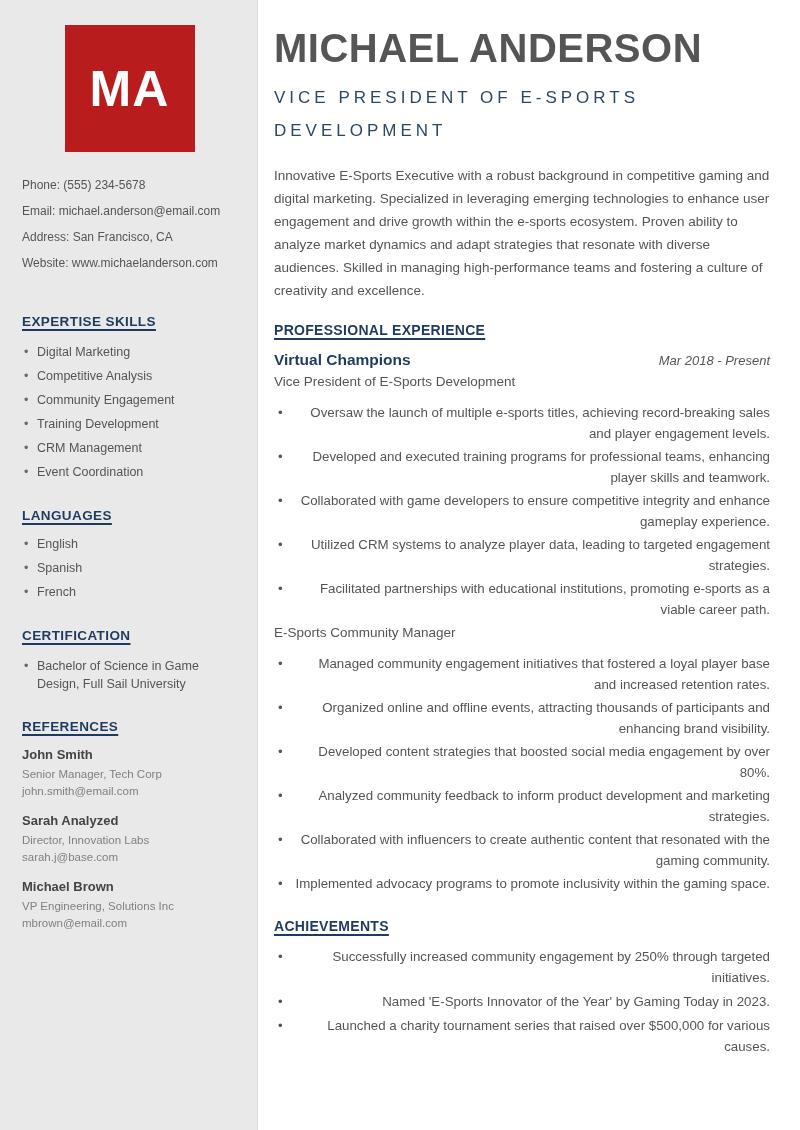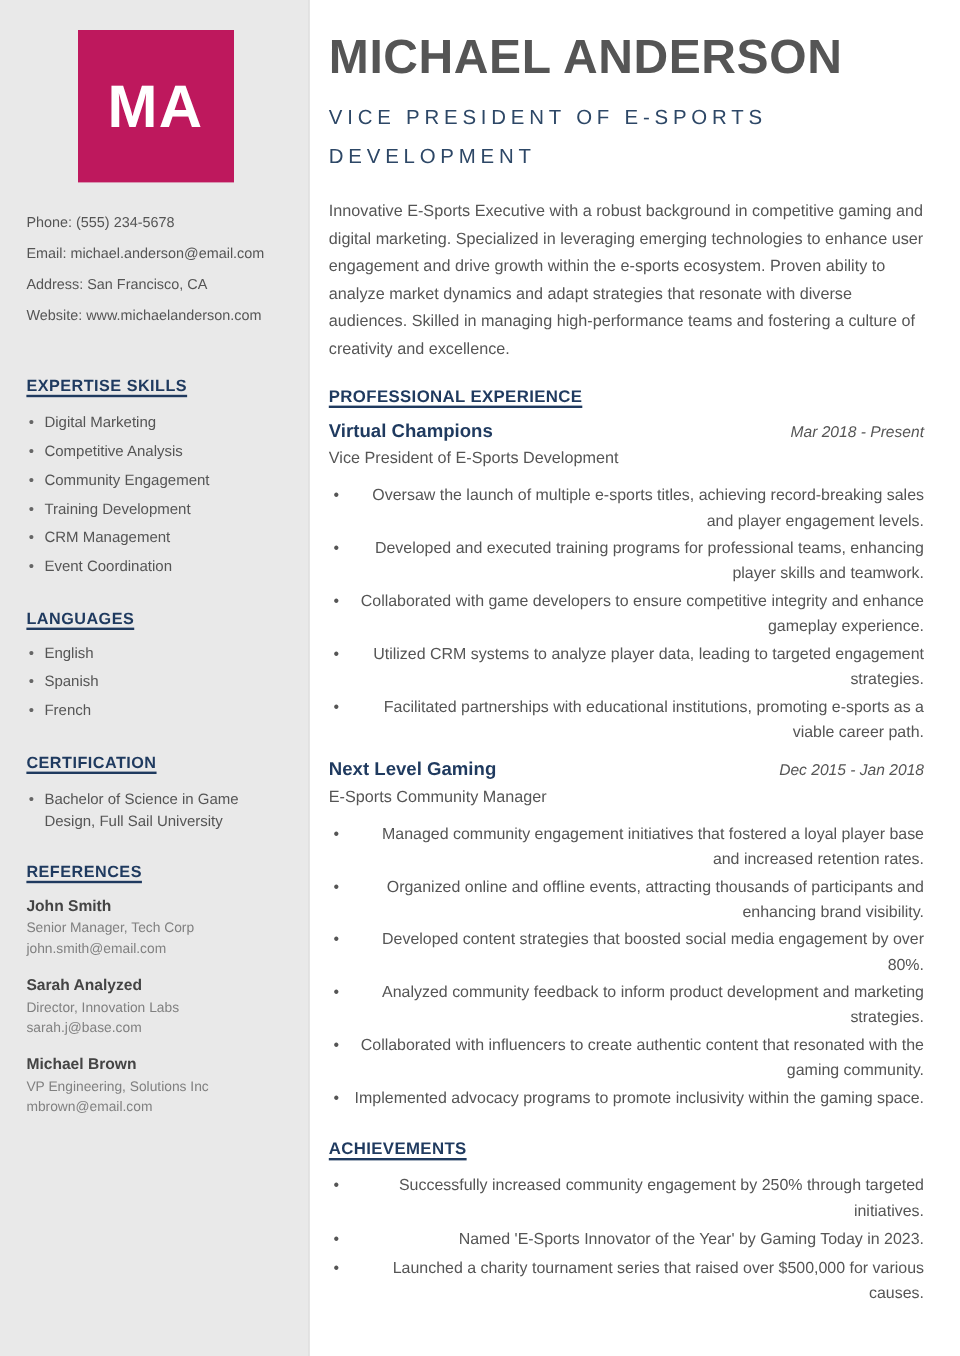--- a/index.html
+++ b/index.html
@@ -14,21 +14,21 @@
 
   
   .sidebar {
     width: 258px; min-width: 258px; height: 1130px;
     background: #e9e9e9;
     border-right: 1px solid #dcdcdc;
     padding: 25px 20px 0 22px;
   }
   .logo-square {
     width: 130px; height: 127px;
-    background: #be185d;
+    background: #b91c1c;
     margin: 0 auto;
     display: flex; align-items: center; justify-content: center;
   }
   .logo-square .initials {
     color: #ffffff; font-size: 50px; font-weight: bold; letter-spacing: 1px;
   }
   .contact-block { margin-top: 26px; }
   .contact-line { font-size: 12px; line-height: 14px; margin-bottom: 12px; color: #555555; }
 
   .side-heading {
@@ -163,24 +163,20 @@
       <ul class="bullet-list">
         <li>Oversaw the launch of multiple e-sports titles, achieving record-breaking sales and player engagement levels.</li>
         <li>Developed and executed training programs for professional teams, enhancing player skills and teamwork.</li>
         <li>Collaborated with game developers to ensure competitive integrity and enhance gameplay experience.</li>
         <li>Utilized CRM systems to analyze player data, leading to targeted engagement strategies.</li>
         <li>Facilitated partnerships with educational institutions, promoting e-sports as a viable career path.</li>
       </ul>
     </div>
 
     <div class="job">
-      <div class="job-header">
-        <span class="job-company">Next Level Gaming</span>
-        <span class="job-dates">Dec 2015 - Jan 2018</span>
-      </div>
       <div class="job-role">E-Sports Community Manager</div>
       <ul class="bullet-list">
         <li>Managed community engagement initiatives that fostered a loyal player base and increased retention rates.</li>
         <li>Organized online and offline events, attracting thousands of participants and enhancing brand visibility.</li>
         <li>Developed content strategies that boosted social media engagement by over 80%.</li>
         <li>Analyzed community feedback to inform product development and marketing strategies.</li>
         <li>Collaborated with influencers to create authentic content that resonated with the gaming community.</li>
         <li>Implemented advocacy programs to promote inclusivity within the gaming space.</li>
       </ul>
     </div>

